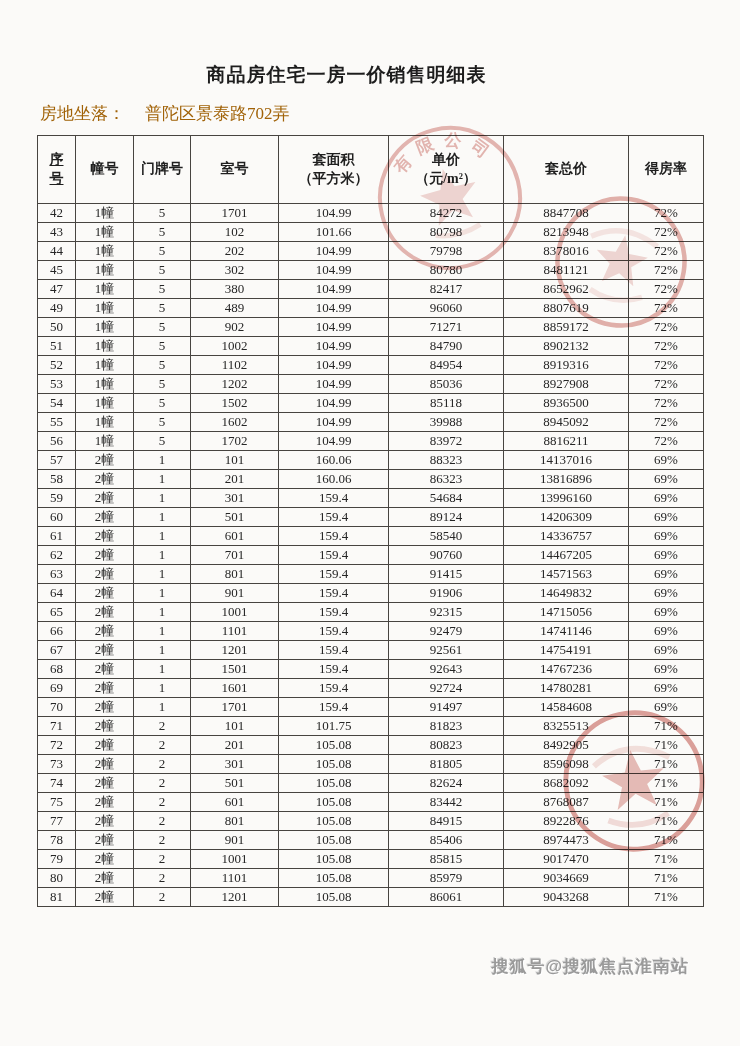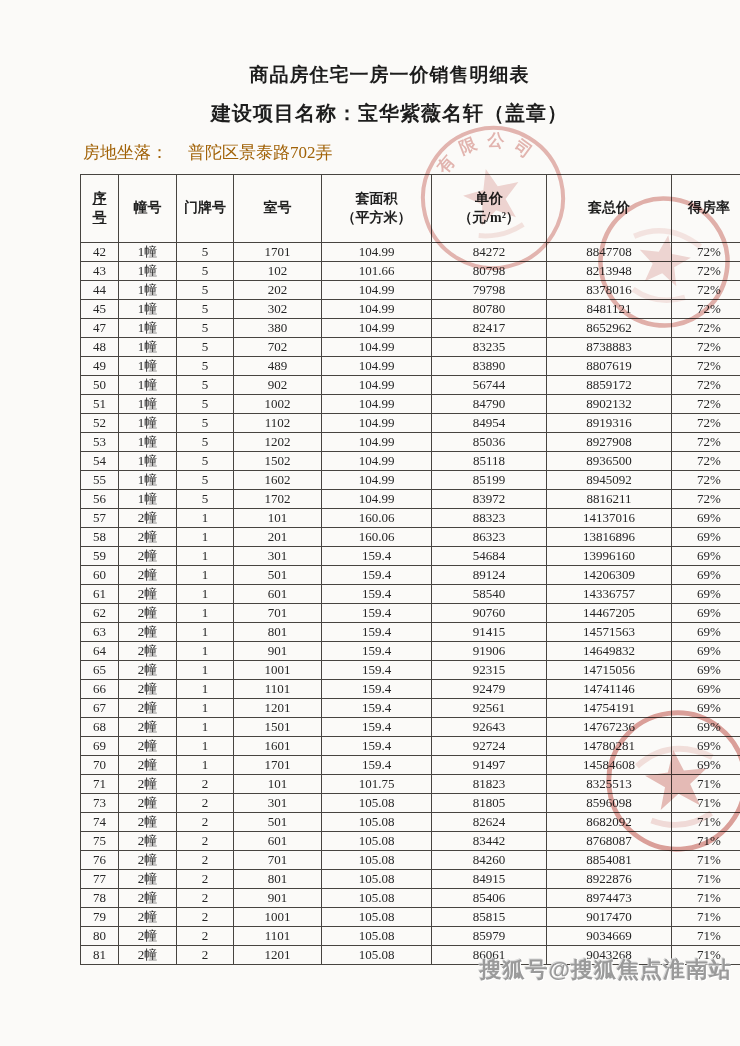--- a/index.html
+++ b/index.html
@@ -4,21 +4,21 @@
 <style>
   html,body{margin:0;padding:0;}
   body{
     width:740px;height:1046px;
     background:#fbfaf8;
     font-family:"Liberation Serif","DejaVu Serif",serif;
     color:#242424;
     position:relative;
     overflow:hidden;
   }
-  .page{position:relative;width:693px;height:1046px;margin-left:43px;}
+  .page{position:relative;width:693px;height:1046px;}
 
   .doc-title{
     margin:0;padding-top:62px;
     text-align:center;
     font-size:19px;font-weight:bold;
     letter-spacing:1px;color:#1d1d1d;
   }
   .doc-subtitle{
     margin:12px 0 0 0;
     text-align:center;
@@ -70,34 +70,33 @@
     pointer-events:none;
   }
   .stamp-a{left:375px;top:123px;width:150px;height:150px;opacity:.42;transform:rotate(-14deg);}
   .stamp-b{left:553px;top:194px;width:136px;height:136px;opacity:.45;transform:rotate(9deg);}
   .stamp-c{left:561px;top:708px;width:146px;height:146px;opacity:.55;transform:rotate(-7deg);}
   .stamp text{fill:currentColor;font-family:"Liberation Serif",serif;font-weight:bold;}
 
   .watermark{
     position:absolute;
     right:4px;top:955px;
-    font-size:22px;font-weight:bold;
+    font-size:17px;font-weight:bold;
     font-family:"Liberation Sans",sans-serif;
     color:#9a9a9a;
     letter-spacing:1px;
     text-shadow:1px 1px 0 #ffffff,-1px -1px 0 #d8d8d8;
   }
 </style>
 </head>
 <body>
 
 <div class="page">
 
   <h1 class="doc-title">商品房住宅一房一价销售明细表</h1>
-  <h2 class="doc-subtitle">建设项目名称：宝华紫薇名轩（盖章）</h2>
 
   <div class="location-line">
     <span>房地坐落：</span>
     <span>普陀区景泰路702弄</span>
   </div>
 
   <table class="price-table">
     <colgroup>
       <col class="c1">
         <col class="c2">
@@ -167,46 +166,36 @@
           <td>47</td>
           <td>1幢</td>
           <td>5</td>
           <td>380</td>
           <td>104.99</td>
           <td>82417</td>
           <td>8652962</td>
           <td>72%</td>
         </tr>
         <tr>
-          <td>48</td>
-          <td>1幢</td>
-          <td>5</td>
-          <td>702</td>
-          <td>104.99</td>
-          <td>83235</td>
-          <td>8738883</td>
-          <td>72%</td>
-        </tr>
-        <tr>
           <td>49</td>
           <td>1幢</td>
           <td>5</td>
           <td>489</td>
           <td>104.99</td>
-          <td>83890</td>
+          <td>96060</td>
           <td>8807619</td>
           <td>72%</td>
         </tr>
         <tr>
           <td>50</td>
           <td>1幢</td>
           <td>5</td>
           <td>902</td>
           <td>104.99</td>
-          <td>56744</td>
+          <td>71271</td>
           <td>8859172</td>
           <td>72%</td>
         </tr>
         <tr>
           <td>51</td>
           <td>1幢</td>
           <td>5</td>
           <td>1002</td>
           <td>104.99</td>
           <td>84790</td>
@@ -242,21 +231,21 @@
           <td>85118</td>
           <td>8936500</td>
           <td>72%</td>
         </tr>
         <tr>
           <td>55</td>
           <td>1幢</td>
           <td>5</td>
           <td>1602</td>
           <td>104.99</td>
-          <td>85199</td>
+          <td>39988</td>
           <td>8945092</td>
           <td>72%</td>
         </tr>
         <tr>
           <td>56</td>
           <td>1幢</td>
           <td>5</td>
           <td>1702</td>
           <td>104.99</td>
           <td>83972</td>
@@ -407,20 +396,30 @@
           <td>71</td>
           <td>2幢</td>
           <td>2</td>
           <td>101</td>
           <td>101.75</td>
           <td>81823</td>
           <td>8325513</td>
           <td>71%</td>
         </tr>
         <tr>
+          <td>72</td>
+          <td>2幢</td>
+          <td>2</td>
+          <td>201</td>
+          <td>105.08</td>
+          <td>80823</td>
+          <td>8492905</td>
+          <td>71%</td>
+        </tr>
+        <tr>
           <td>73</td>
           <td>2幢</td>
           <td>2</td>
           <td>301</td>
           <td>105.08</td>
           <td>81805</td>
           <td>8596098</td>
           <td>71%</td>
         </tr>
         <tr>
@@ -434,30 +433,20 @@
           <td>71%</td>
         </tr>
         <tr>
           <td>75</td>
           <td>2幢</td>
           <td>2</td>
           <td>601</td>
           <td>105.08</td>
           <td>83442</td>
           <td>8768087</td>
-          <td>71%</td>
-        </tr>
-        <tr>
-          <td>76</td>
-          <td>2幢</td>
-          <td>2</td>
-          <td>701</td>
-          <td>105.08</td>
-          <td>84260</td>
-          <td>8854081</td>
           <td>71%</td>
         </tr>
         <tr>
           <td>77</td>
           <td>2幢</td>
           <td>2</td>
           <td>801</td>
           <td>105.08</td>
           <td>84915</td>
           <td>8922876</td>

